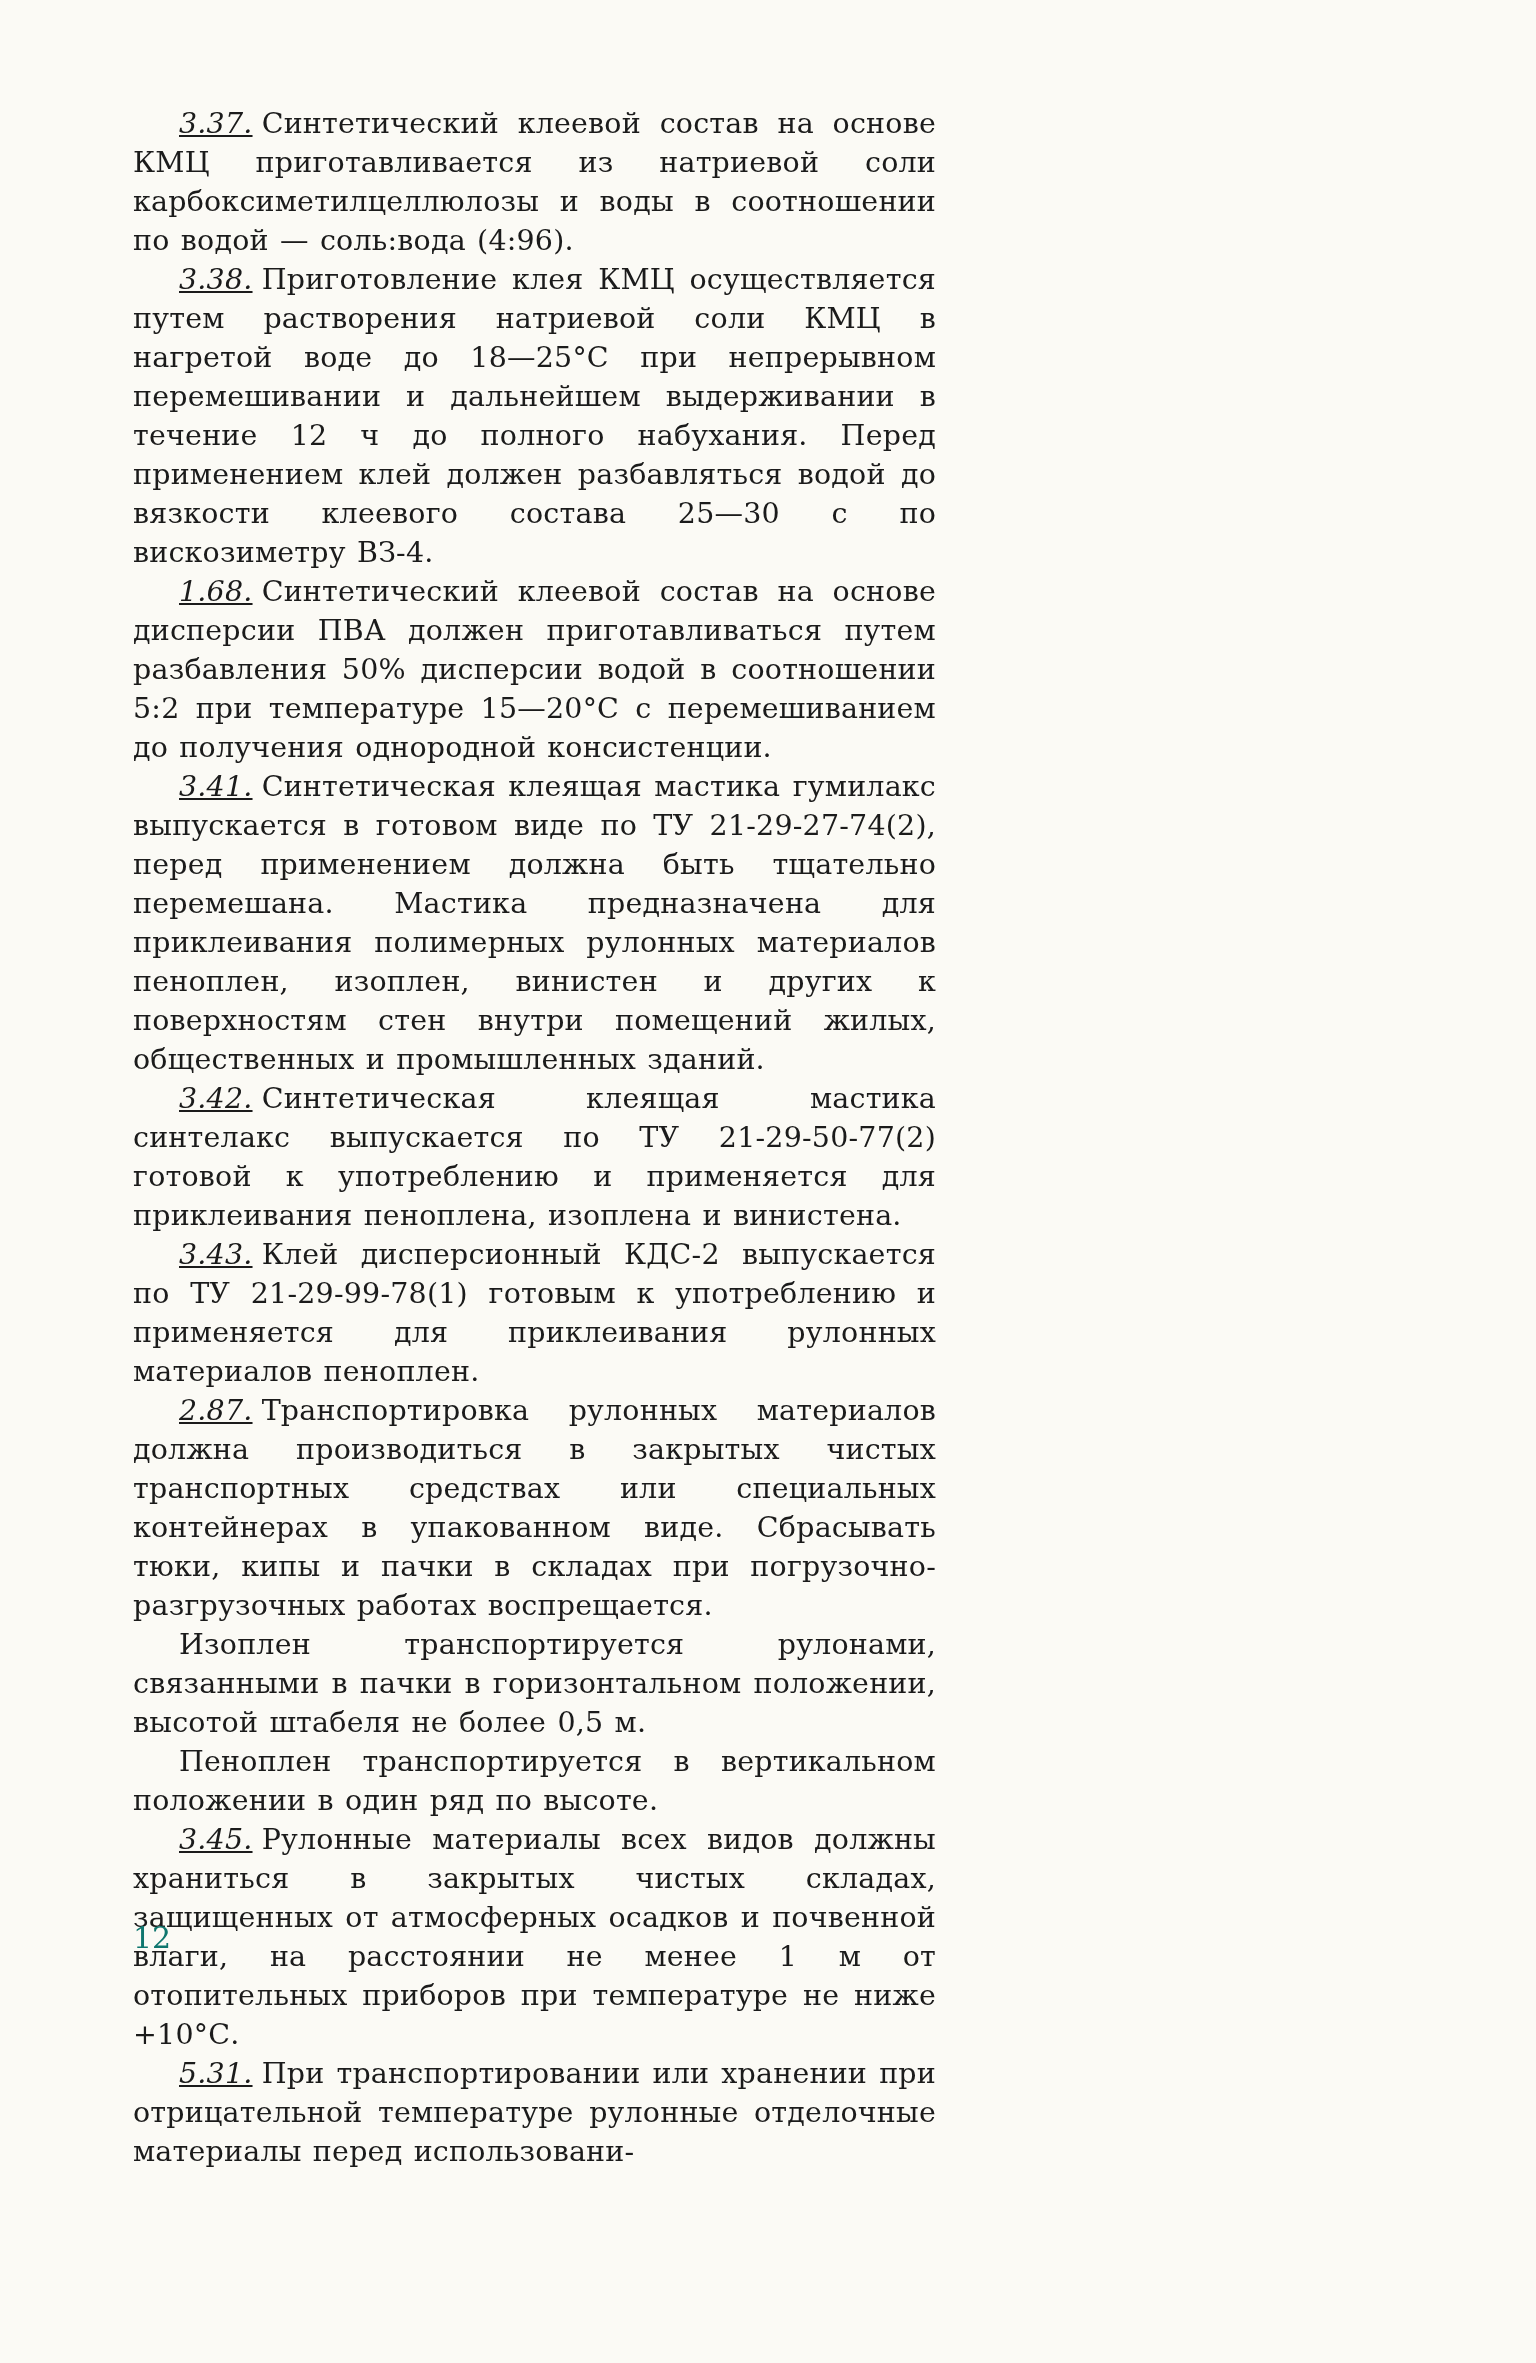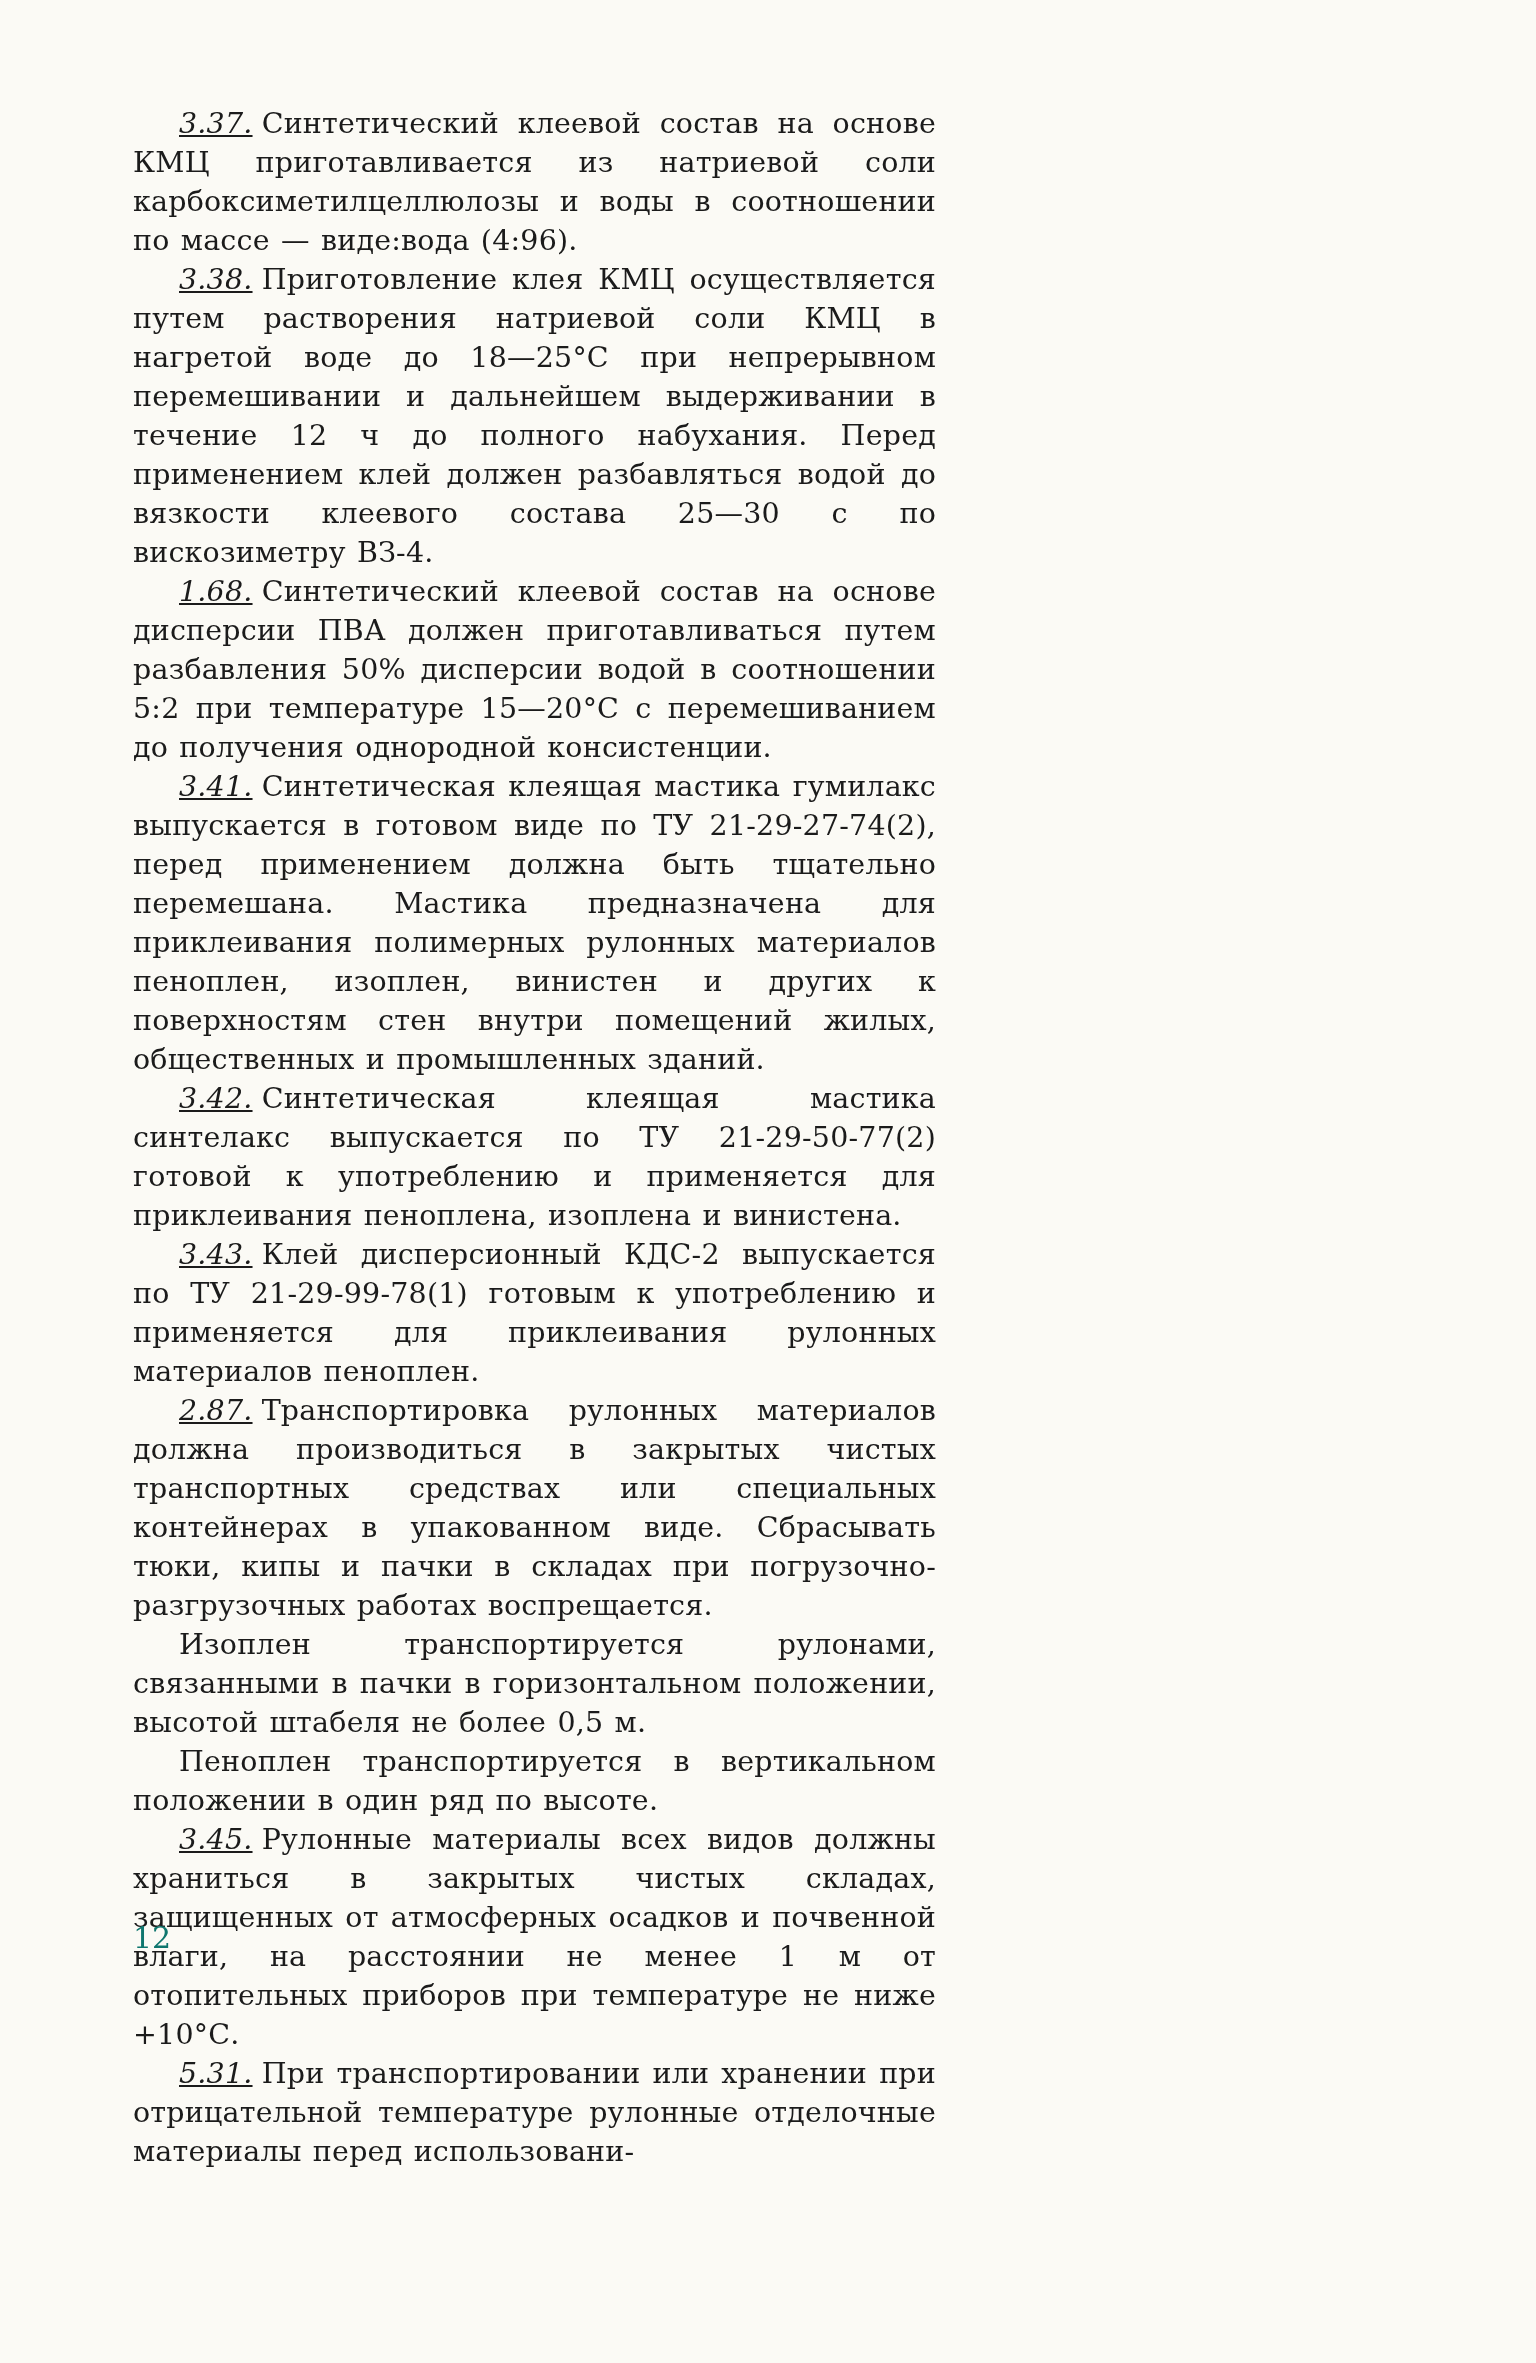--- a/index.html
+++ b/index.html
@@ -49,21 +49,21 @@
     font-family: "DejaVu Serif", serif;
     color: #0f766e;
   }
 </style>
 </head>
 <body>
 
 <div class="page">
   <div class="text-block">
 
-    <p class="para"><span class="pnum">3.37.</span><span class="ptext">Синтетический клеевой состав на основе КМЦ приготавливается из натриевой соли карбоксиметилцеллюлозы и воды в соотношении по массе — виде:вода (4:96).</span></p>
+    <p class="para"><span class="pnum">3.37.</span><span class="ptext">Синтетический клеевой состав на основе КМЦ приготавливается из натриевой соли карбоксиметилцеллюлозы и воды в соотношении по водой — соль:вода (4:96).</span></p>
 
     <p class="para"><span class="pnum">3.38.</span><span class="ptext">Приготовление клея КМЦ осуществляется путем растворения натриевой соли КМЦ в нагретой воде до 18—25°С при непрерывном перемешивании и дальнейшем выдерживании в течение 12 ч до полного набухания. Перед применением клей должен разбавляться водой до вязкости клеевого состава 25—30 с по вискозиметру ВЗ-4.</span></p>
 
     <p class="para"><span class="pnum">1.68.</span><span class="ptext">Синтетический клеевой состав на основе дисперсии ПВА должен приготавливаться путем разбавления 50% дисперсии водой в соотношении 5:2 при температуре 15—20°С с перемешиванием до получения однородной консистенции.</span></p>
 
 
     <p class="para"><span class="pnum">3.41.</span><span class="ptext">Синтетическая клеящая мастика гумилакс выпускается в готовом виде по ТУ 21-29-27-74(2), перед применением должна быть тщательно перемешана. Мастика предназначена для приклеивания полимерных рулонных материалов пеноплен, изоплен, винистен и других к поверхностям стен внутри помещений жилых, общественных и промышленных зданий.</span></p>
 
     <p class="para"><span class="pnum">3.42.</span><span class="ptext">Синтетическая клеящая мастика синтелакс выпускается по ТУ 21-29-50-77(2) готовой к употреблению и применяется для приклеивания пеноплена, изоплена и винистена.</span></p>
 

